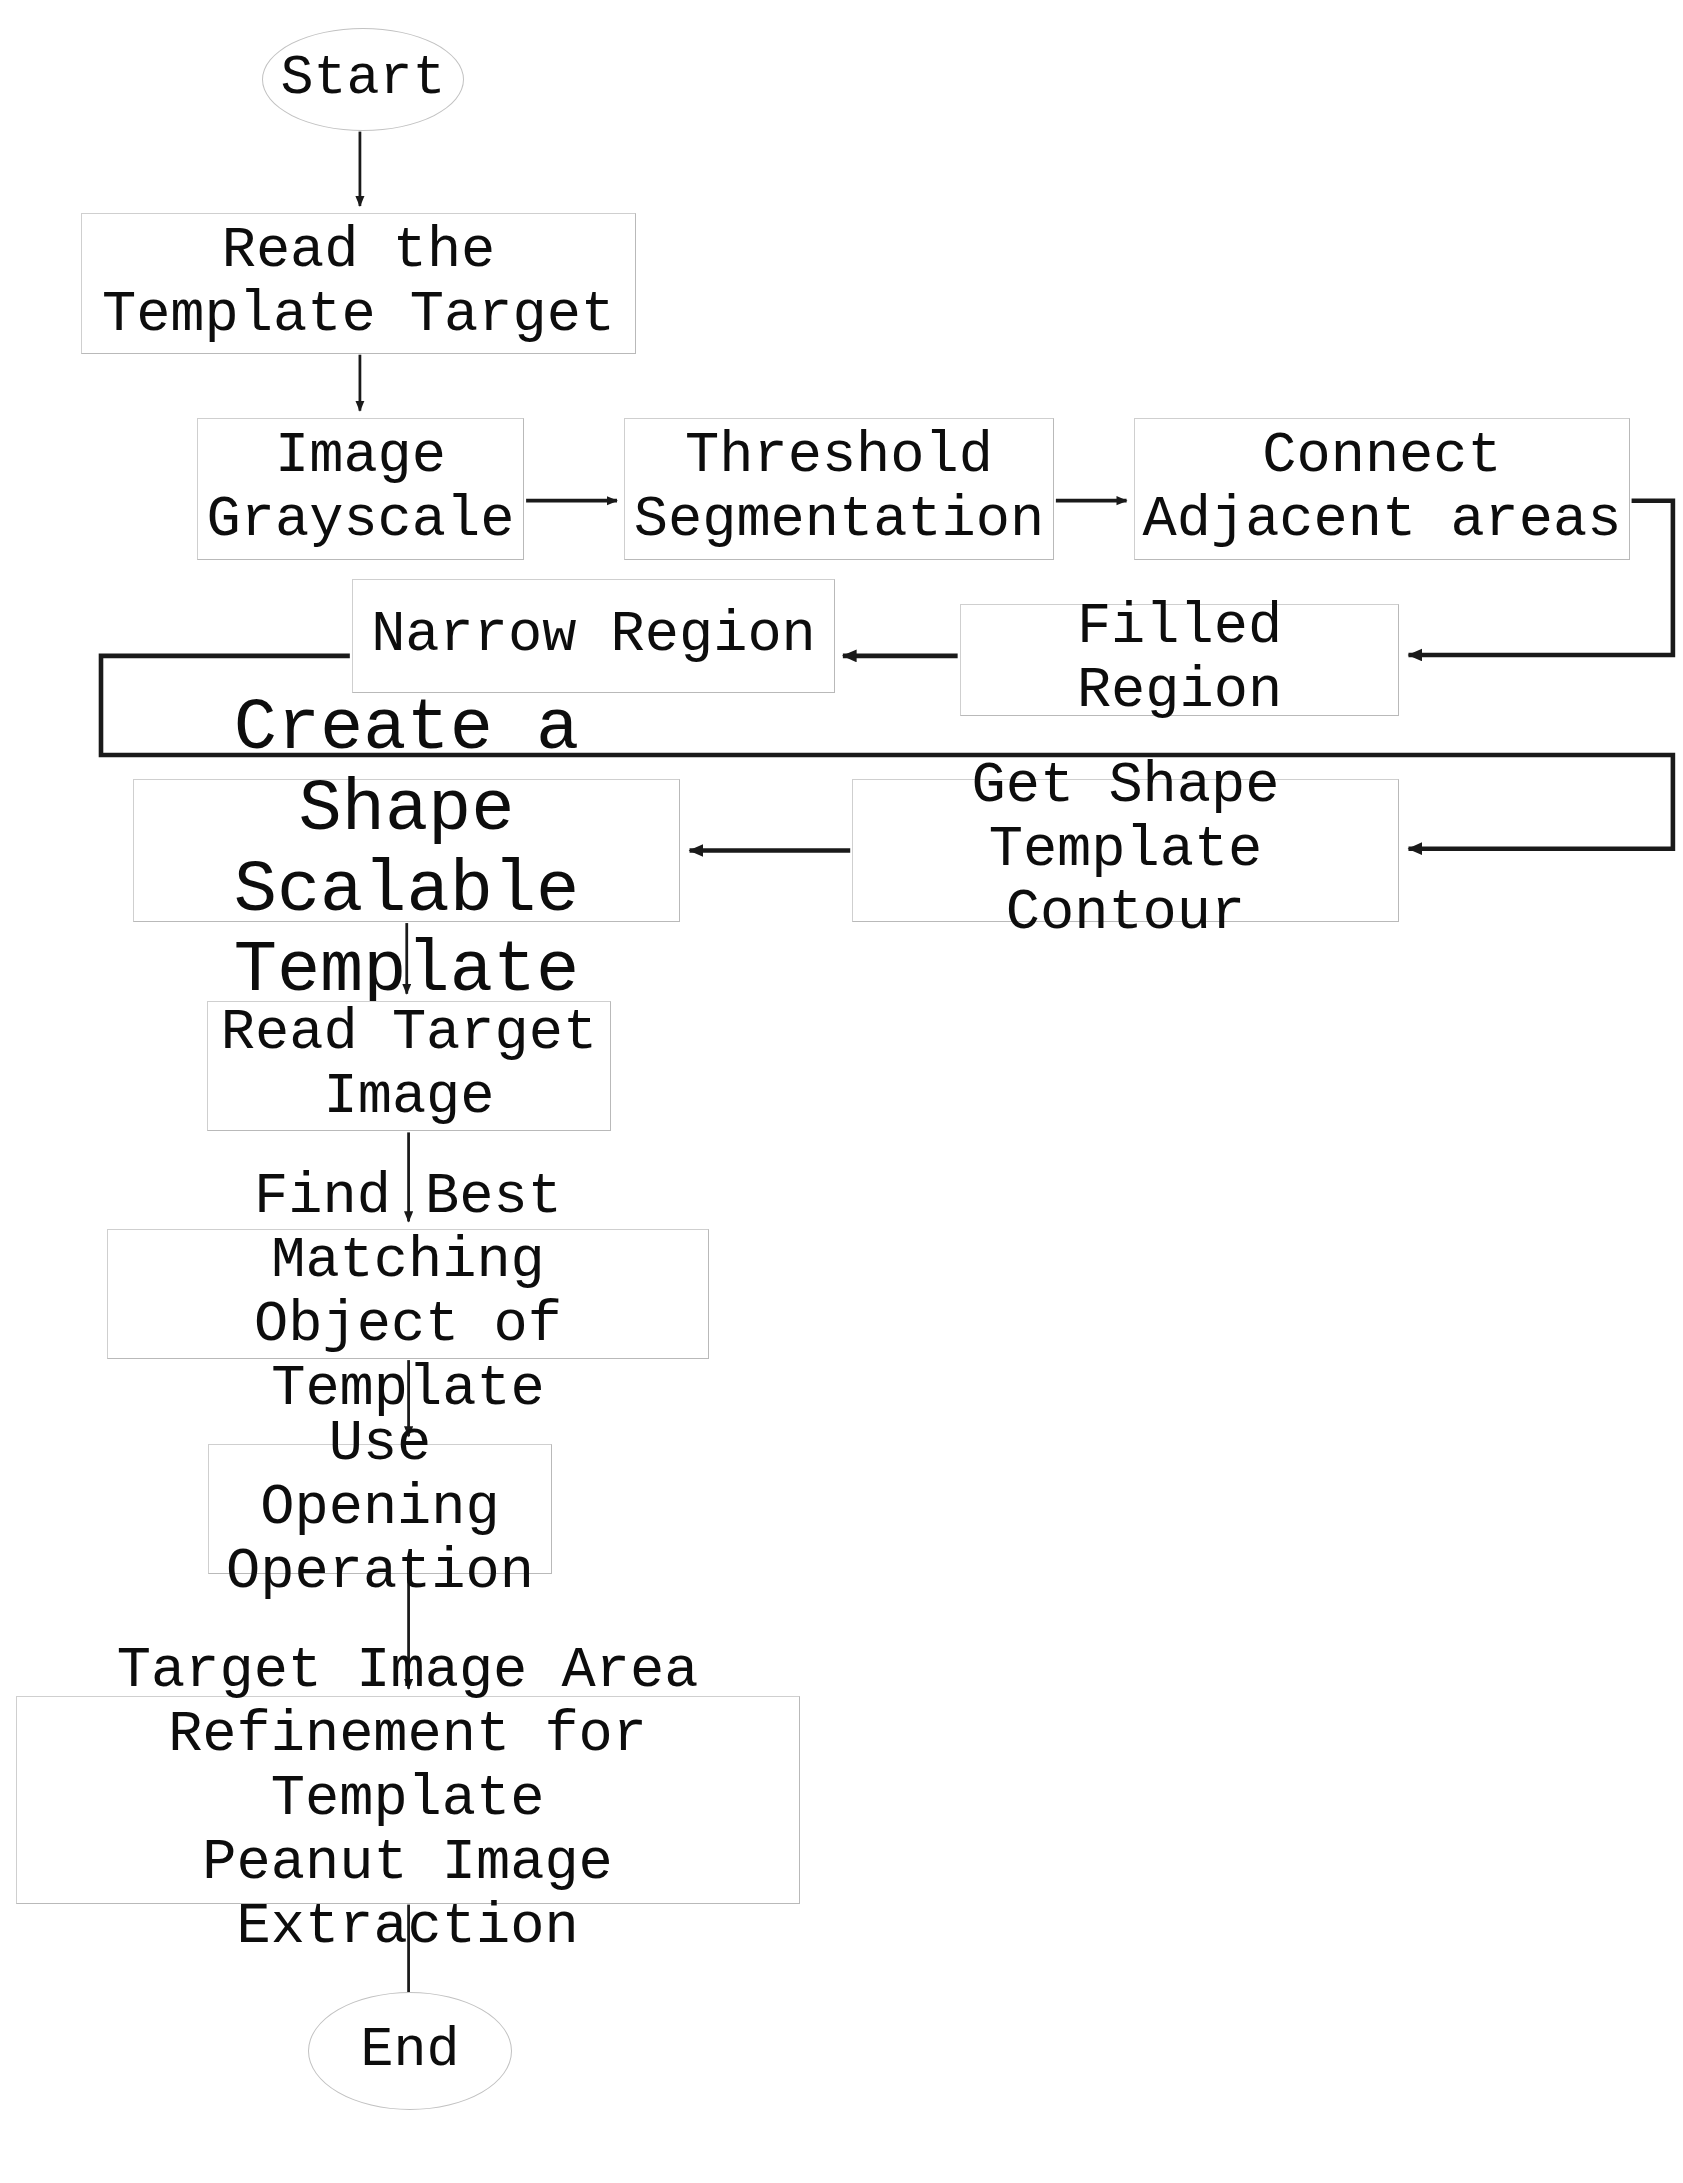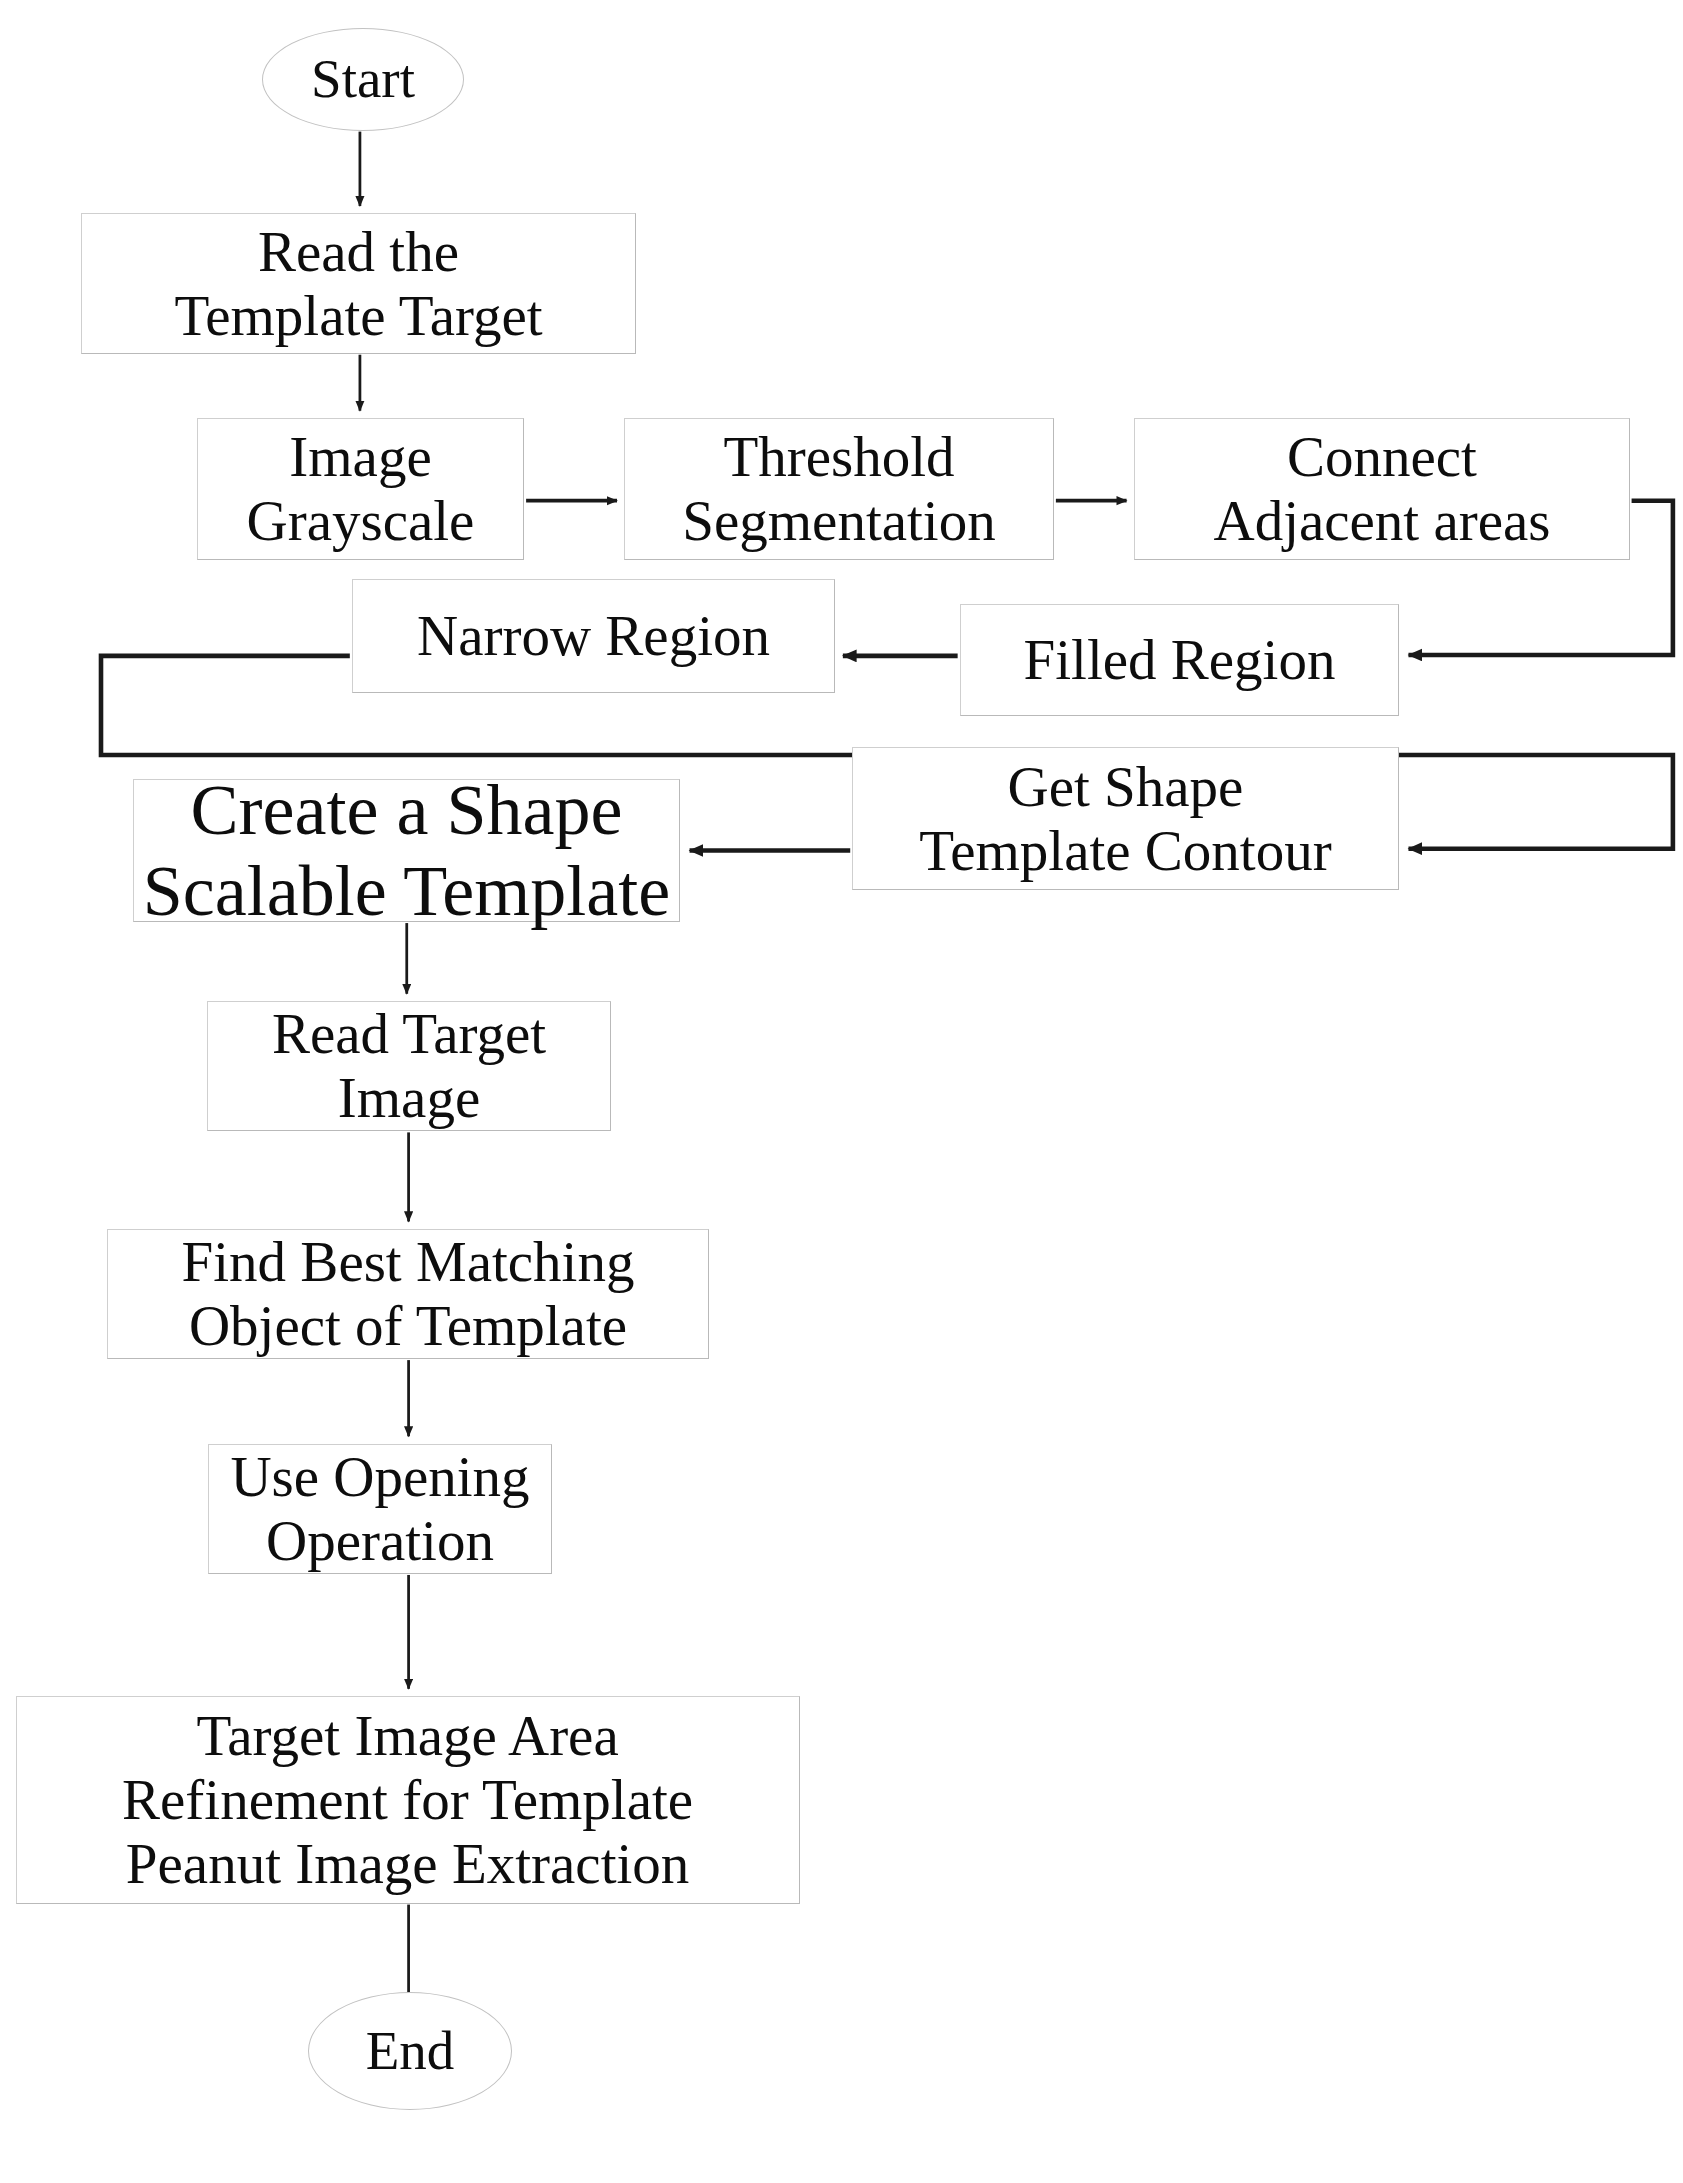--- a/index.html
+++ b/index.html
@@ -6,21 +6,21 @@
     margin: 0;
     padding: 0;
     background: #ffffff;
   }
   #canvas {
     position: relative;
     width: 1683px;
     height: 2184px;
     background: #ffffff;
     overflow: hidden;
-    font-family: Liberation Serif, serif;
+    font-family: Liberation Mono, monospace;
   }
   .node {
     position: absolute;
     box-sizing: border-box;
     display: flex;
     align-items: center;
     justify-content: center;
     text-align: center;
     color: #0d0d0d;
     line-height: 1.12;
@@ -113,21 +113,21 @@
   </div>
 
   <div class="node box" style="left:960px; top:604px; width:439px; height:112px; font-size:57px;">
     <span class="node-label">Filled Region</span>
   </div>
 
   <div class="node box" style="left:352px; top:579px; width:483px; height:114px; font-size:57px;">
     <span class="node-label">Narrow Region</span>
   </div>
 
-  <div class="node box" style="left:852px; top:747px; width:547px; height:143px; font-size:57px;">
+  <div class="node box" style="left:852px; top:779px; width:547px; height:143px; font-size:57px;">
     <span class="node-label">Get Shape
 Template Contour</span>
   </div>
 
   <div class="node box" style="left:133px; top:779px; width:547px; height:143px; font-size:72px;">
     <span class="node-label">Create a Shape
 Scalable Template</span>
   </div>
 
   <div class="node box" style="left:207px; top:1001px; width:404px; height:130px; font-size:57px;">

